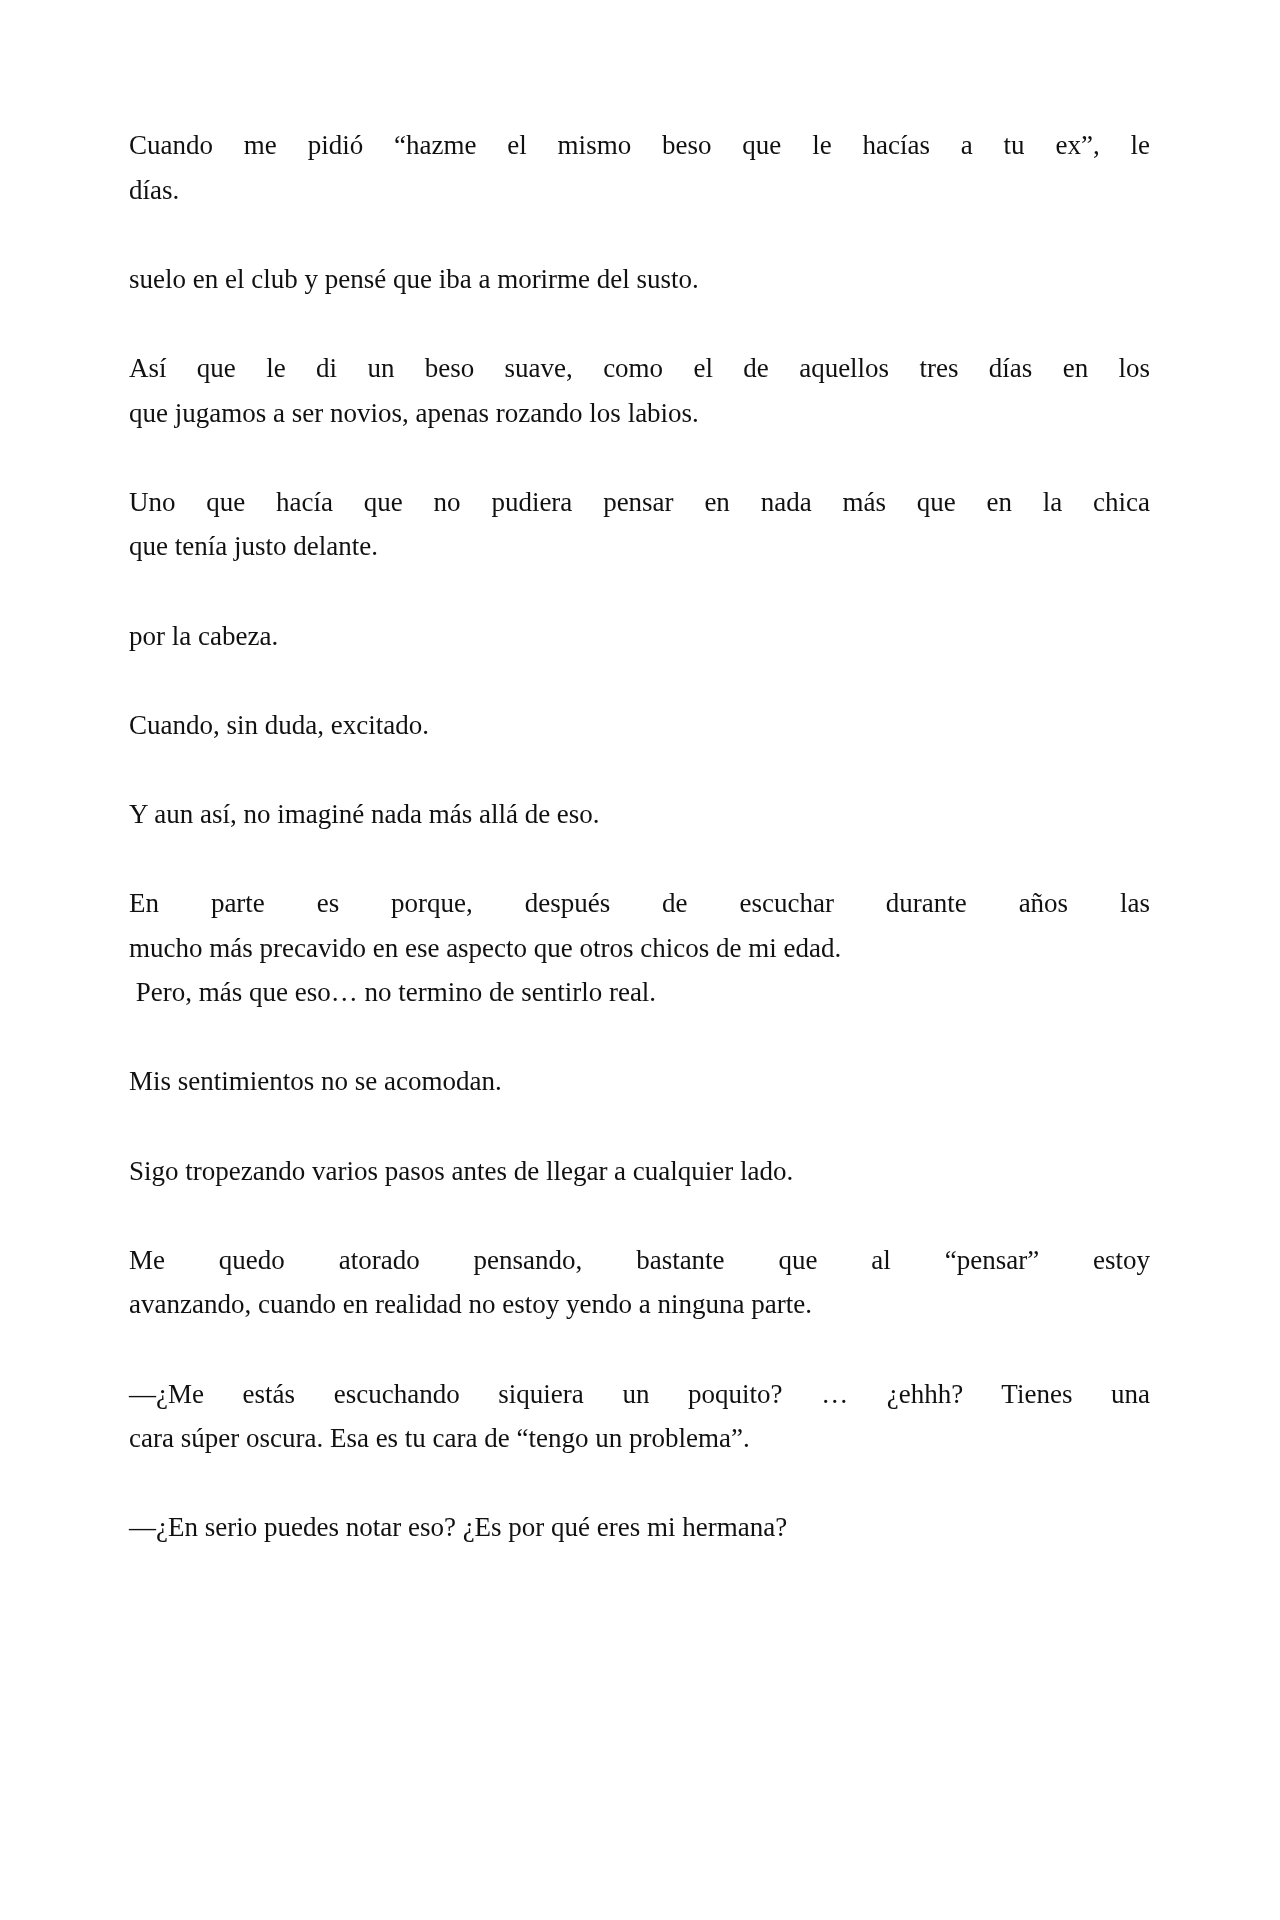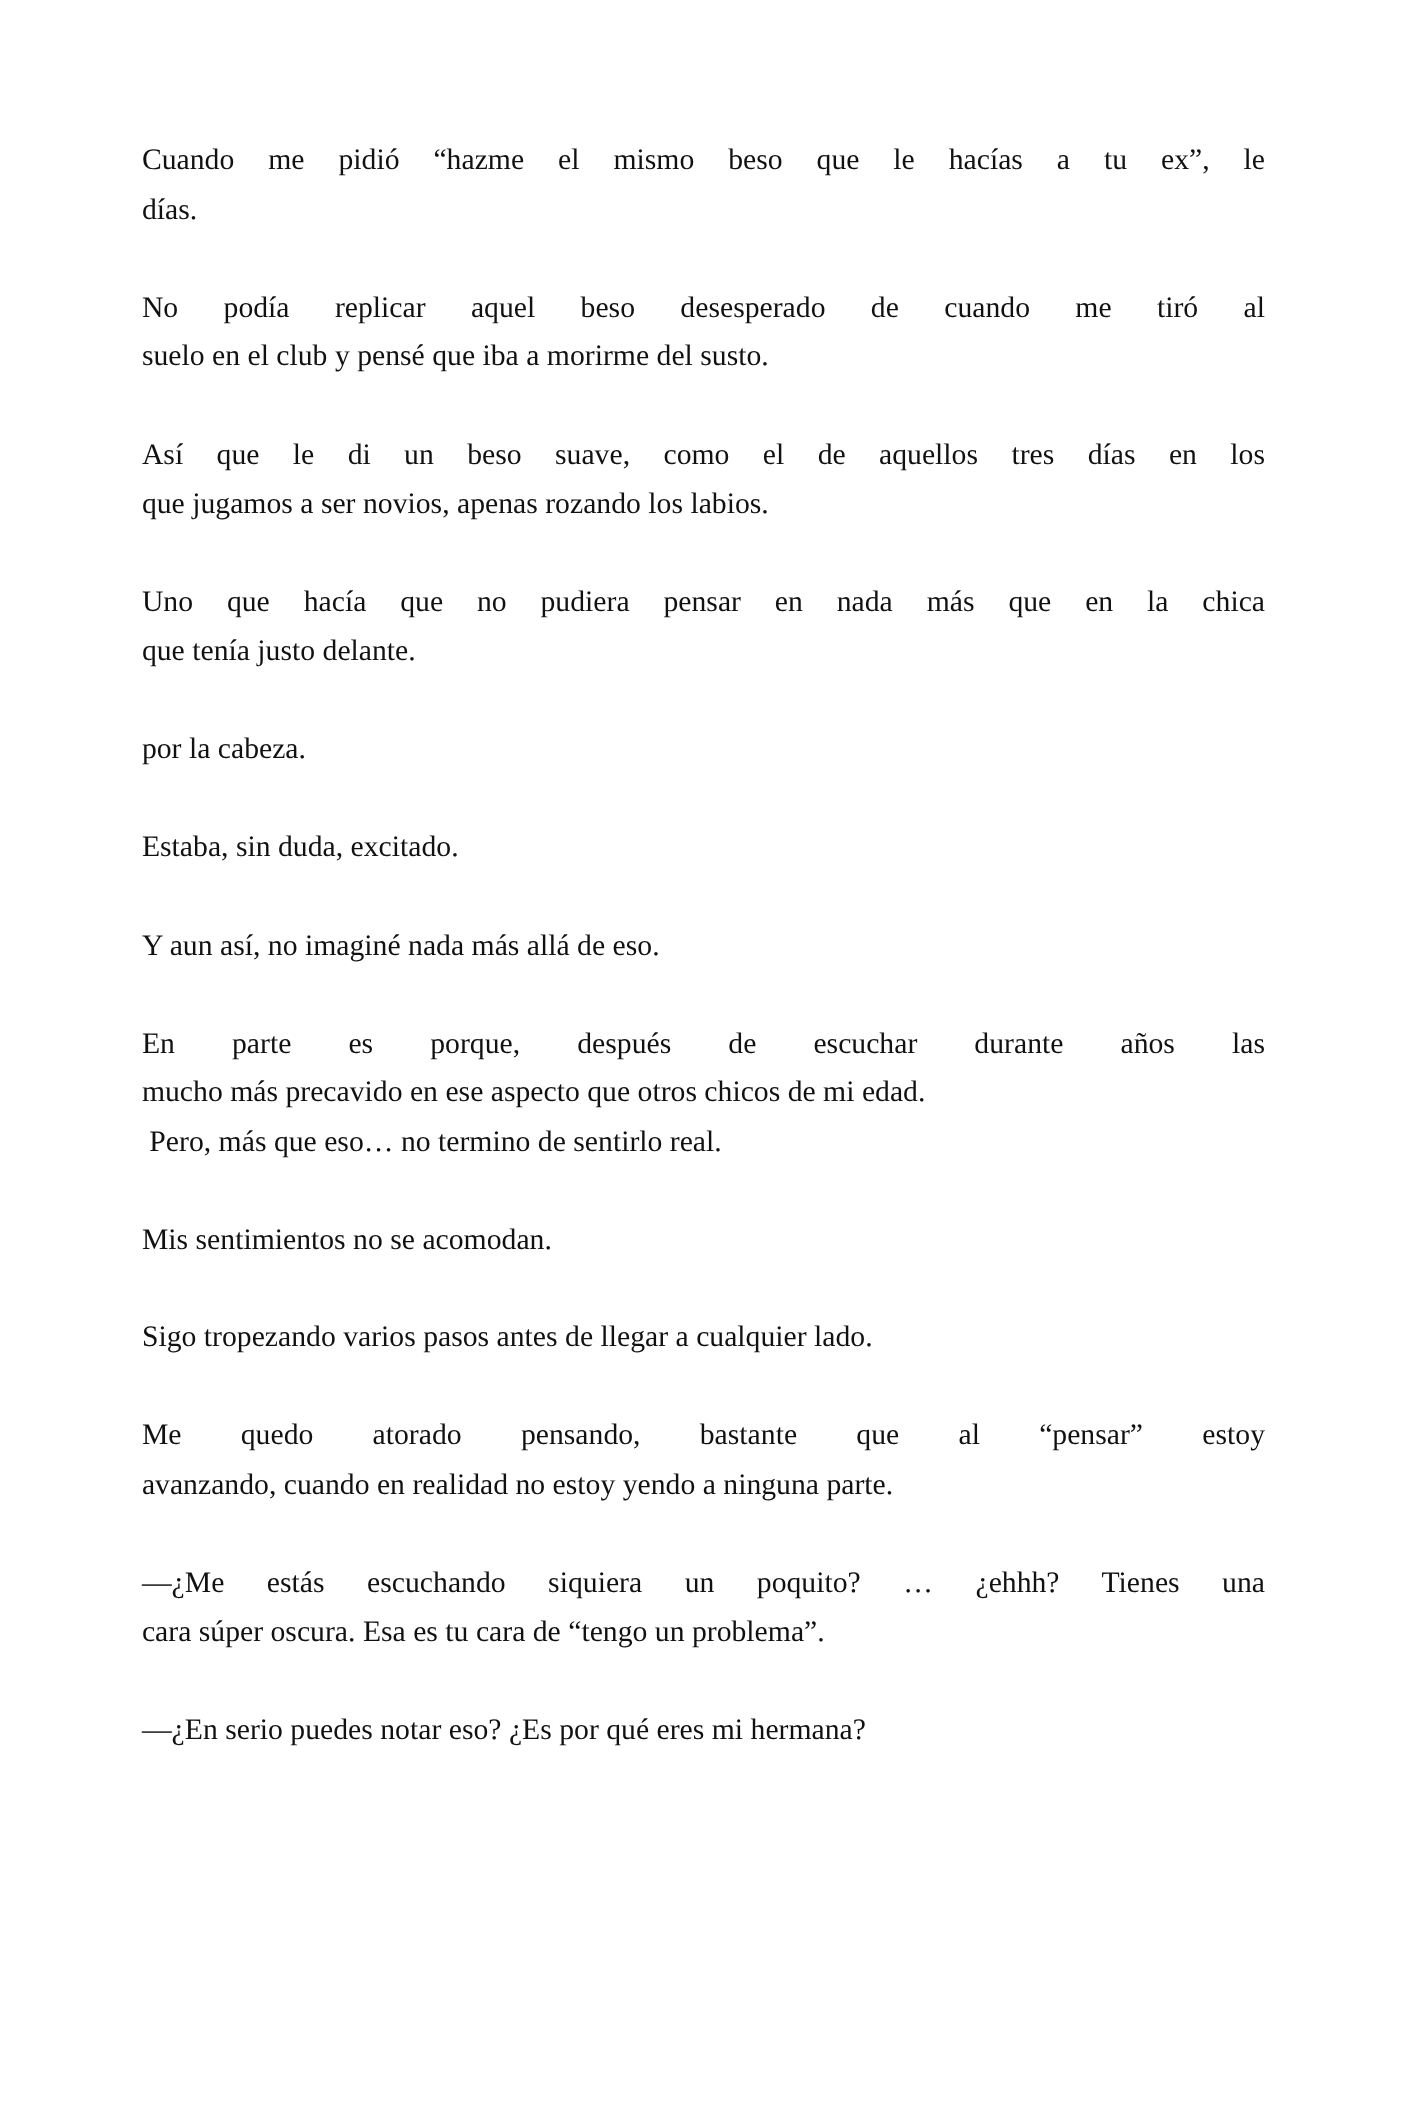--- a/index.html
+++ b/index.html
@@ -50,41 +50,40 @@
 
 <div class="page">
   <div class="text-block">
 
     <p class="para">
       <span class="line justify">Cuando me pidió “hazme el mismo beso que le hacías a tu ex”, le</span>
       <span class="line">días.</span>
     </p>
 
     <p class="para">
-      <span class="line justify">No podía replicar aquel beso desesperado de cuando me tiró al</span>
       <span class="line">suelo en el club y pensé que iba a morirme del susto.</span>
     </p>
 
     <p class="para">
       <span class="line justify">Así que le di un beso suave, como el de aquellos tres días en los</span>
       <span class="line">que jugamos a ser novios, apenas rozando los labios.</span>
     </p>
 
 
     <p class="para">
       <span class="line justify">Uno que hacía que no pudiera pensar en nada más que en la chica</span>
       <span class="line">que tenía justo delante.</span>
     </p>
 
     <p class="para">
       <span class="line">por la cabeza.</span>
     </p>
 
     <p class="para">
-      <span class="line">Estaba, sin duda, excitado.</span>
+      <span class="line">Cuando, sin duda, excitado.</span>
     </p>
 
     <p class="para">
       <span class="line">Y aun así, no imaginé nada más allá de eso.</span>
     </p>
 
     <p class="para">
       <span class="line justify">En parte es porque, después de escuchar durante años las</span>
       <span class="line">mucho más precavido en ese aspecto que otros chicos de mi edad.</span>
       <span class="line"> Pero, más que eso… no termino de sentirlo real.</span>

